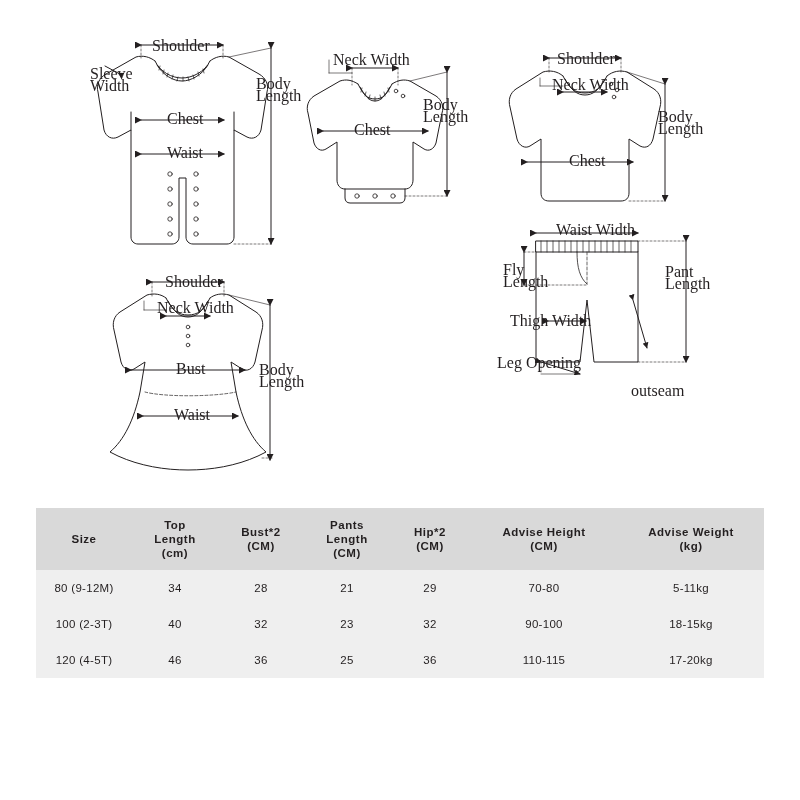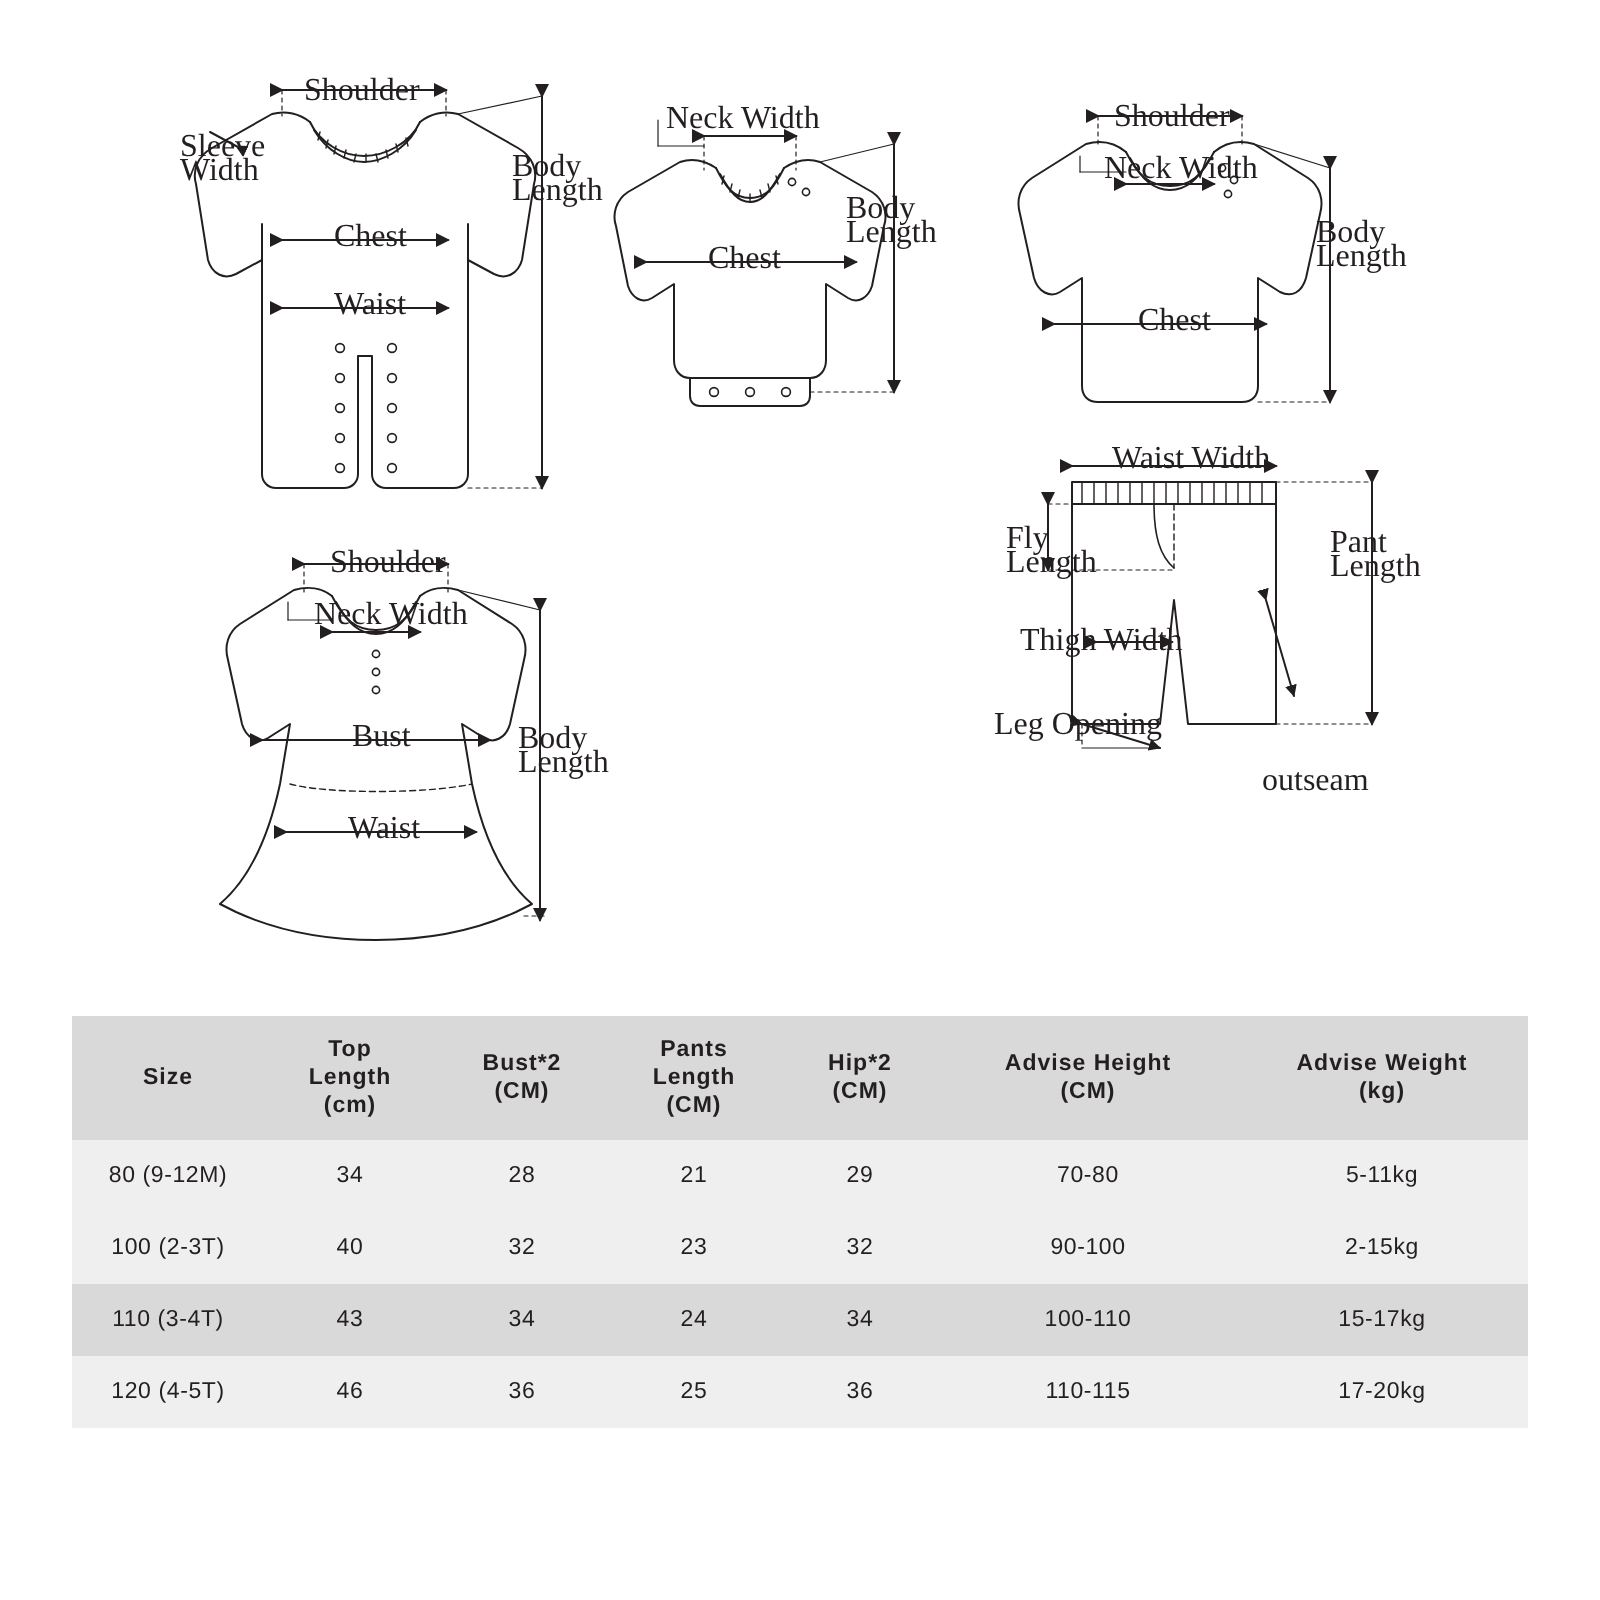--- a/index.html
+++ b/index.html
@@ -385,30 +385,21 @@
             <td class="c5">70-80</td>
             <td class="c6">5-11kg</td>
           </tr>
           <tr class="odd">
             <td class="c0">100 (2-3T)</td>
             <td class="c1">40</td>
             <td class="c2">32</td>
             <td class="c3">23</td>
             <td class="c4">32</td>
             <td class="c5">90-100</td>
-            <td class="c6">2-15kg</td>
-          </tr>
-          <tr class="even">
-            <td class="c0">110 (3-4T)</td>
-            <td class="c1">43</td>
-            <td class="c2">34</td>
-            <td class="c3">24</td>
-            <td class="c4">34</td>
-            <td class="c5">100-110</td>
-            <td class="c6">15-17kg</td>
+            <td class="c6">18-15kg</td>
           </tr>
           <tr class="odd">
             <td class="c0">120 (4-5T)</td>
             <td class="c1">46</td>
             <td class="c2">36</td>
             <td class="c3">25</td>
             <td class="c4">36</td>
             <td class="c5">110-115</td>
             <td class="c6">17-20kg</td>
           </tr>

